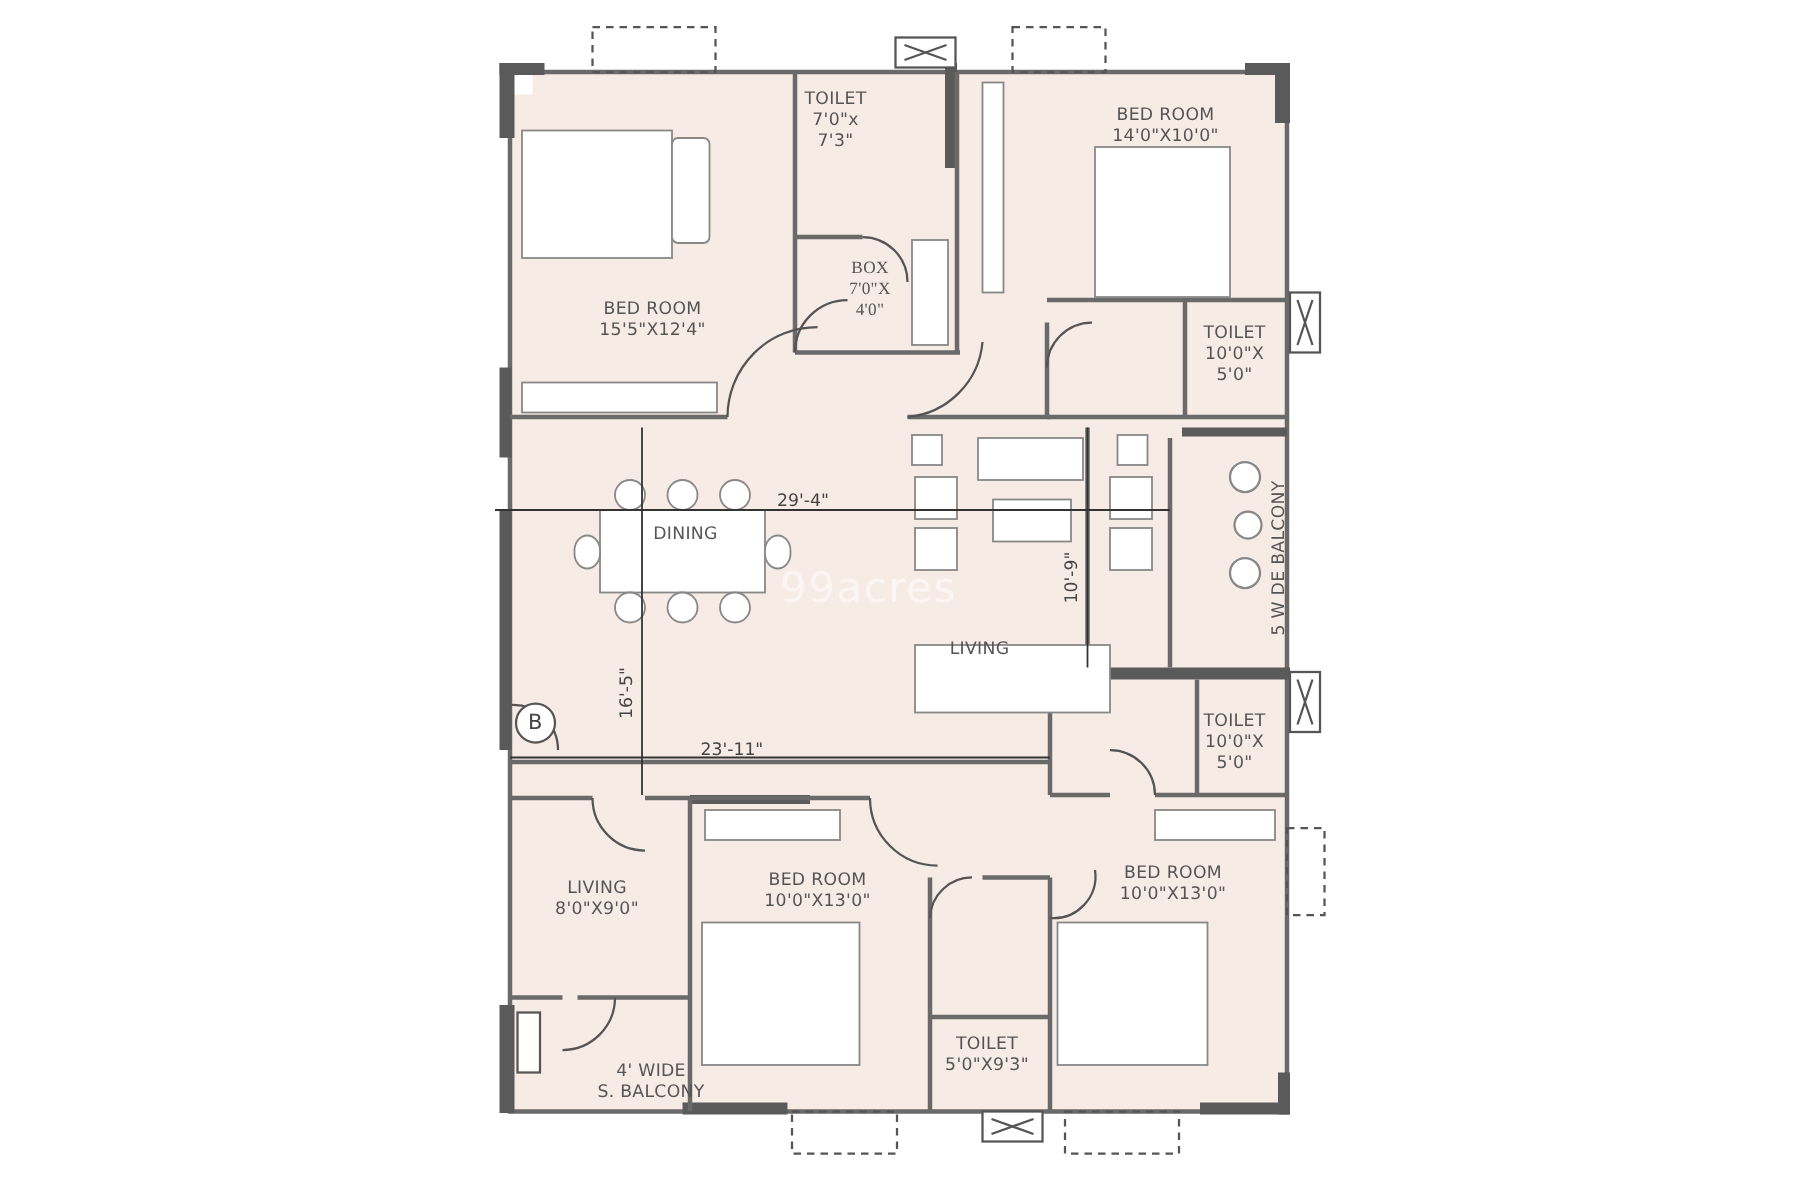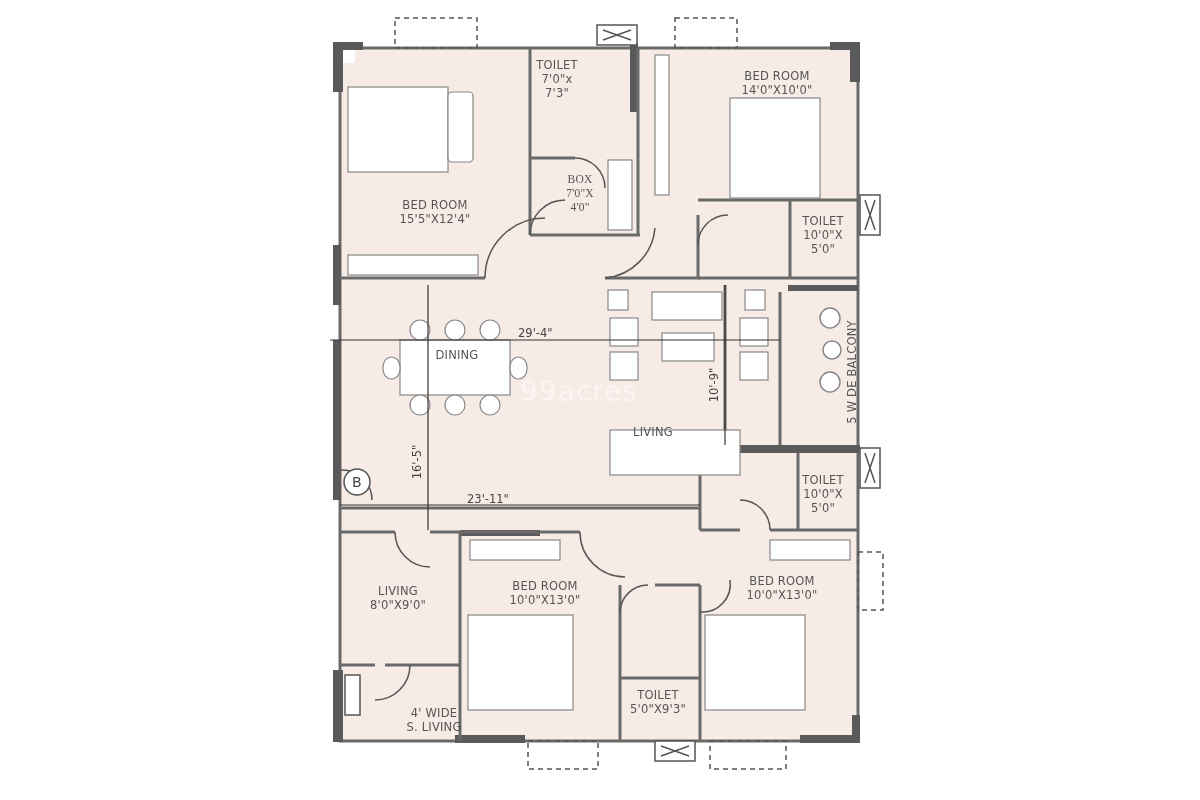--- a/index.html
+++ b/index.html
@@ -216,21 +216,21 @@
 <div class="lbl" style="left:782px;top:574px;">
   <div>BED ROOM</div>
   <div>10'0"X13'0"</div>
 </div>
 <div class="lbl" style="left:658px;top:688px;">
   <div>TOILET</div>
   <div>5'0"X9'3"</div>
 </div>
 <div class="lbl" style="left:398px;top:706px;margin-left:36px;">
   <div>4' WIDE</div>
-  <div>S. LIVING</div>
+  <div>S. BALCONY</div>
 </div>
 
 <div class="dim" style="left:518px;top:326px;">29'-4"</div>
 <div class="dim" style="left:467px;top:492px;">23'-11"</div>
 <div class="dim vert" style="left:400px;top:455px;">16'-5"</div>
 <div class="dim vert" style="left:697px;top:378px;">10'-9"</div>
 
 <div class="dim" style="left:352px;top:474px;font-size:14px;color:#444;">B</div>
 <div class="watermark">99acres</div>
 </div>

